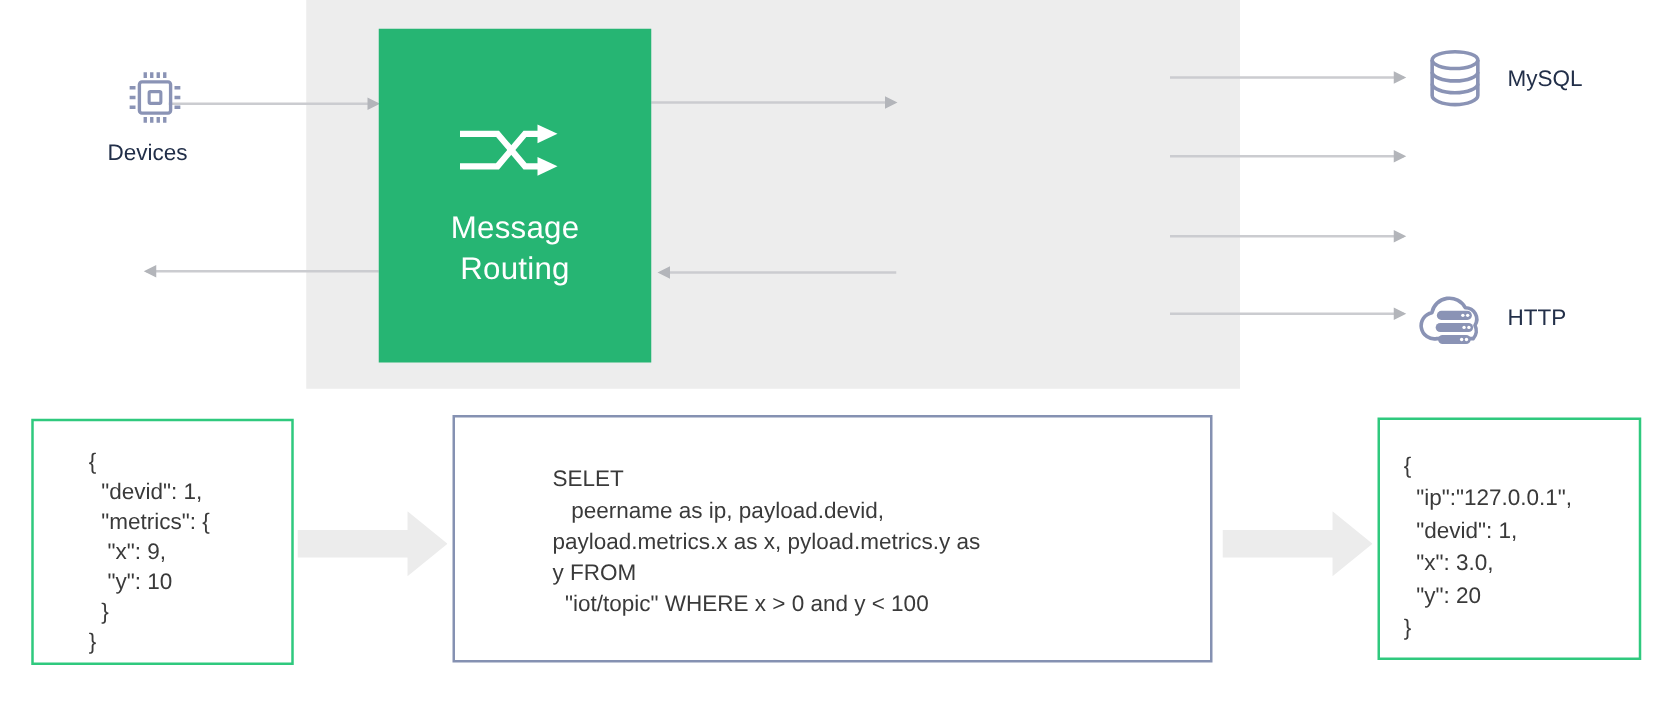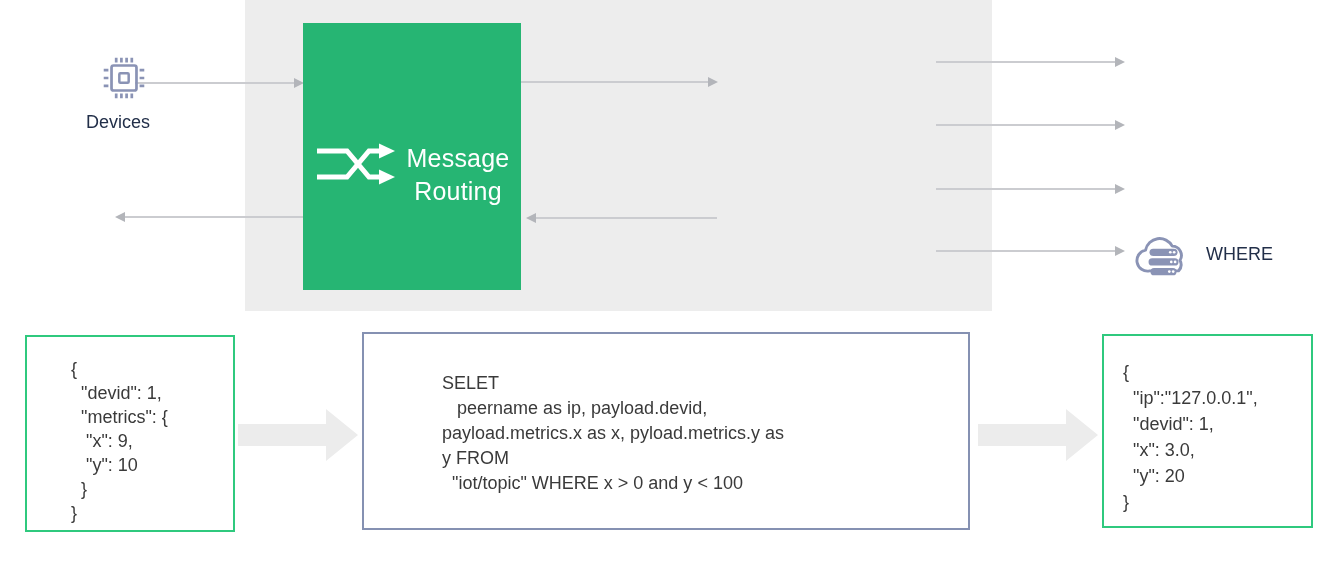--- a/index.html
+++ b/index.html
@@ -31,21 +31,21 @@
     border-top:5px solid transparent;border-bottom:5px solid transparent;
   }
   .line.arr-l::before{
     content:"";position:absolute;left:-2px;top:-4px;width:0;height:0;
     border-right:10px solid var(--arrowhead-gray);
     border-top:5px solid transparent;border-bottom:5px solid transparent;
   }
   
   .gbox{
     position:absolute;background:var(--green);color:#ffffff;
-    display:flex;flex-direction:row;align-items:center;justify-content:center;
+    display:flex;flex-direction:column;align-items:center;justify-content:center;
   }
   .gbox-label{
     font-size:25px;line-height:33px;text-align:center;white-space:pre-line;
     color:#ffffff;margin-top:22px;letter-spacing:.2px;
   }
   .gbox.mr{left:303px;top:23px;width:218px;height:267px;padding-top:14px;box-sizing:border-box;}
   .gbox.re{left:717px;top:23px;width:219px;height:267px;}
   
   .endpoint{position:absolute;width:125px;display:flex;flex-direction:column;align-items:flex-end;}
   .ep-label{font-size:18px;color:var(--label-navy);margin-top:8px;white-space:nowrap;}
@@ -108,20 +108,31 @@
         <path d="M2 37h30l22-26h12"></path>
         <polygon points="64,3.5 80,11 64,18.5" fill="#ffffff" stroke="none"></polygon>
         <polygon points="64,29.5 80,37 64,44.5" fill="#ffffff" stroke="none"></polygon>
       </svg>
     </span>
     <div class="gbox-label">Message
 Routing</div>
   </div>
 
 
+  <div class="sink-row" style="top:36px">
+    <span class="sink-icon">
+      <svg width="56" height="50" viewBox="0 0 56 52" fill="none" stroke="#8a93b5" stroke-width="3">
+        <ellipse cx="28" cy="10.5" rx="19" ry="7"></ellipse>
+        <path d="M9 10.5V40c0 4 8.5 7.5 19 7.5s19-3.5 19-7.5V10.5"></path>
+        <path d="M9 20.3c0 4 8.5 7.5 19 7.5s19-3.5 19-7.5"></path>
+        <path d="M9 30.1c0 4 8.5 7.5 19 7.5s19-3.5 19-7.5"></path>
+      </svg>
+    </span>
+    <div class="sink-label">MySQL</div>
+  </div>
 
 
 
   <div class="sink-row" style="top:227px">
     <span class="sink-icon">
       <svg width="60" height="56" viewBox="0 0 60 54" fill="none">
         <path d="M46.5 33.5a9.5 9.5 0 0 0-8-14.6 14.8 14.8 0 0 0-27.6 4.1A10.8 10.8 0 0 0 15 44.5h30a9.5 9.5 0 0 0 1.5-11z" stroke="#8a93b5" stroke-width="3" stroke-linejoin="round"></path>
         <g fill="#8a93b5">
           <rect x="15" y="21.5" width="29" height="7.5" rx="3.75"></rect>
           <rect x="14" y="31.5" width="31" height="7.5" rx="3.75"></rect>
@@ -130,21 +141,21 @@
         <g fill="#ffffff">
           <circle cx="36.5" cy="25.2" r="1.4"></circle>
             <circle cx="40.5" cy="25.2" r="1.4"></circle>
           <circle cx="37.5" cy="35.2" r="1.4"></circle>
             <circle cx="41.5" cy="35.2" r="1.4"></circle>
           <circle cx="35.5" cy="45.2" r="1.4"></circle>
             <circle cx="39.5" cy="45.2" r="1.4"></circle>
         </g>
       </svg>
     </span>
-    <div class="sink-label">WHERE</div>
+    <div class="sink-label">HTTP</div>
   </div>
 
   <div class="codebox green input">
     <pre>{
   "devid": 1,
   "metrics": {
    "x": 9,
    "y": 10
   }
 }</pre>

